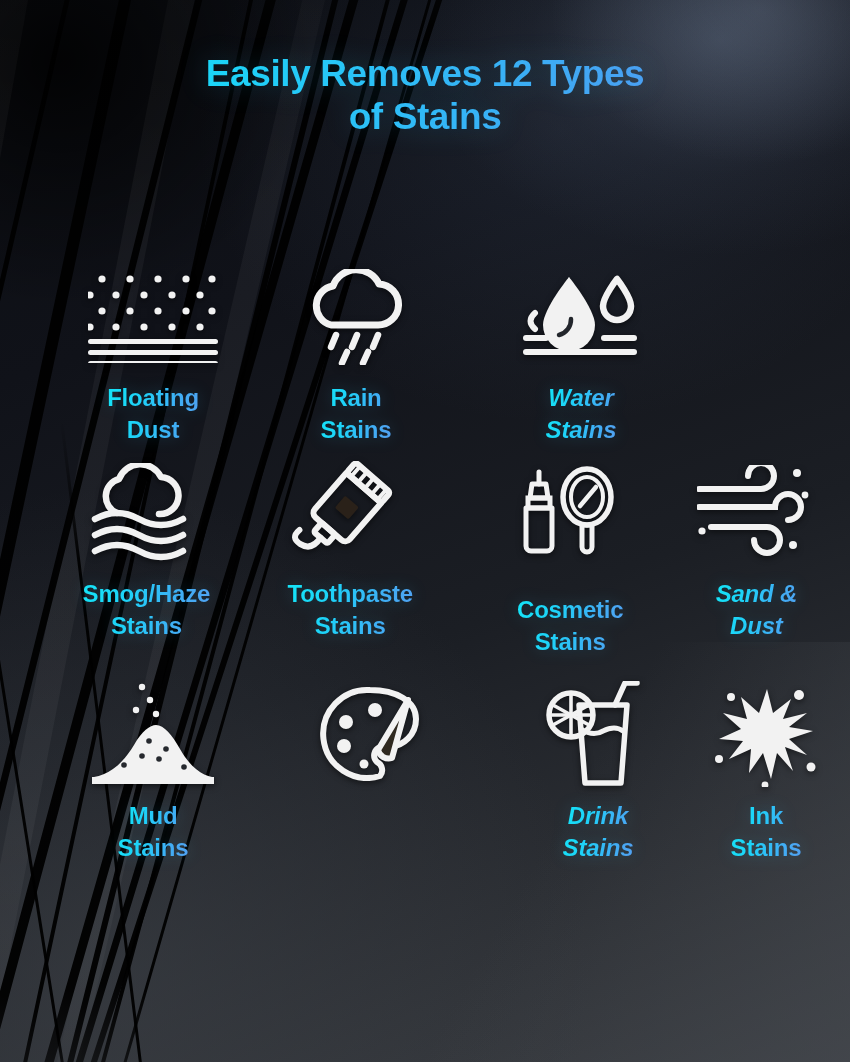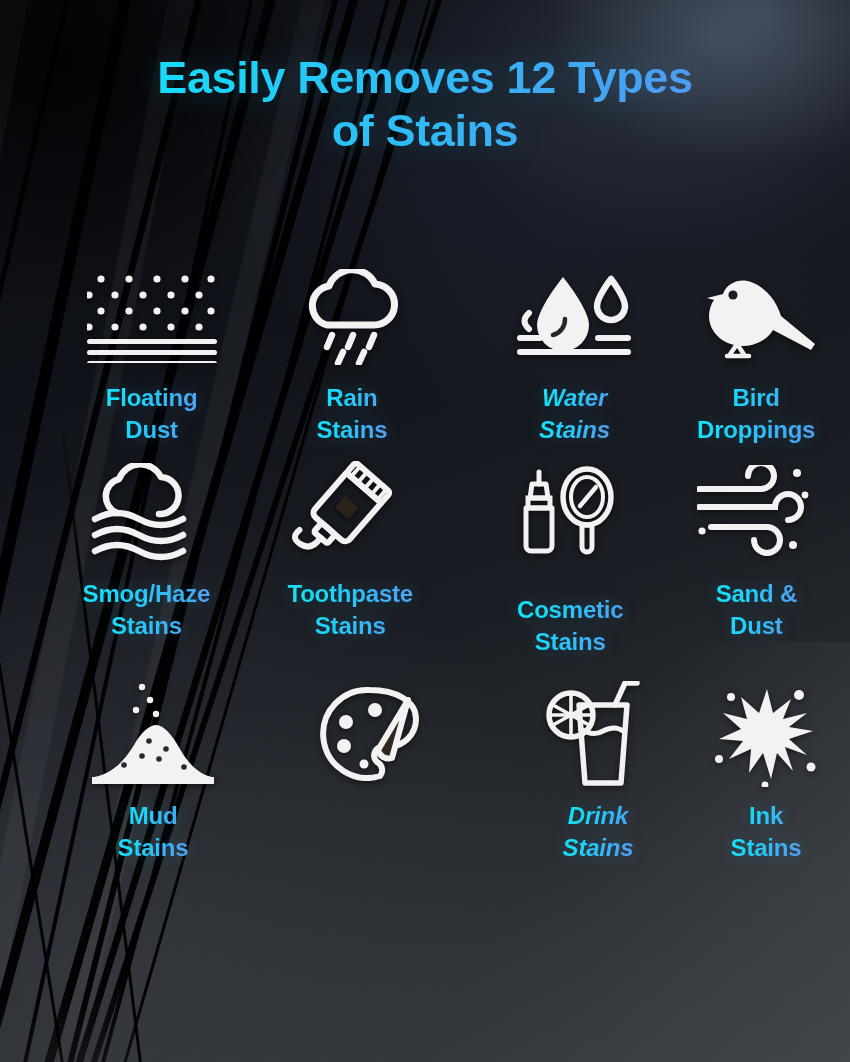--- a/index.html
+++ b/index.html
@@ -40,21 +40,21 @@
     background:linear-gradient(to bottom, rgba(0,0,0,0) 0%, rgba(0,0,0,.95) 18%, rgba(0,0,0,.95) 82%, rgba(0,0,0,0) 100%);
     border-radius:60px;
   }
   .streak.soft{
     background:linear-gradient(to bottom, rgba(0,0,0,0) 0%, rgba(255,255,255,.045) 30%, rgba(255,255,255,.045) 70%, rgba(0,0,0,0) 100%);
   }
 
   
   .title{
     position:absolute;left:0;top:52px;width:850px;text-align:center;
-    font-size:45px;font-weight:bold;line-height:1.17;letter-spacing:-.4px;
+    font-size:37px;font-weight:bold;line-height:1.17;letter-spacing:-.4px;
     background:linear-gradient(100deg,#16e6f7 0%,#19d8f8 22%,#35b4f6 55%,#4e9bf1 80%,#5a9bef 100%);
     -webkit-background-clip:text;background-clip:text;color:transparent;
     -webkit-text-fill-color:transparent;
     filter:drop-shadow(0 0 14px rgba(30,190,245,.22));
     white-space:pre-line;
   }
 
   
   .grid{position:absolute;left:0;top:262px;width:850px;}
   .row{display:flex;width:850px;}
@@ -175,32 +175,20 @@
             <path d="M14 44 q-9 8 0 16" fill="none" stroke="#f2f2f2" stroke-width="6" stroke-linecap="round"></path>
             <rect x="2" y="66" width="26" height="6" rx="3" fill="#f2f2f2"></rect>
             <rect x="80" y="66" width="36" height="6" rx="3" fill="#f2f2f2"></rect>
             <rect x="2" y="80" width="114" height="6" rx="3" fill="#f2f2f2"></rect>
           </svg>
         </div>
         <div class="cap">Water
 Stains</div>
       </div>
 
-      <div class="cell" style="width:190px;margin-left:-6px;">
-        <div class="icon-wrap">
-          <svg width="126" height="86" viewBox="0 0 126 86">
-            <path d="M14 24 L30 20 C34 8 48 4 58 8 C74 14 84 28 88 42 L122 70 L118 76 L80 56
-                     C74 66 62 72 50 72 C30 72 16 58 16 42 C16 36 18 30 21 26 Z" fill="#f2f2f2"></path>
-            <circle cx="40" cy="21" r="4.6" fill="#1b1e24"></circle>
-            <path d="M44 70 L36 82 M44 70 L52 82 M34 82 L56 82" stroke="#f2f2f2" stroke-width="4.5" stroke-linecap="round" fill="none"></path>
-          </svg>
-        </div>
-        <div class="cap">Bird
-Droppings</div>
-      </div>
     </div>
 
     <div class="row r2">
 
       <div class="cell" style="width:220px;margin-left:38px;">
         <div class="icon-wrap">
           <svg width="118" height="100" viewBox="0 0 118 100">
             <path d="M30 50 a18 18 0 0 1 2 -34 a23 23 0 0 1 42 -2 a17 17 0 0 1 -2 37" fill="none" stroke="#f2f2f2" stroke-width="6.5" stroke-linecap="round" stroke-linejoin="round"></path>
             <path d="M8 56 q22 -12 44 0 t44 0" fill="none" stroke="#f2f2f2" stroke-width="6.5" stroke-linecap="round"></path>
             <path d="M8 72 q22 -12 44 0 t44 0" fill="none" stroke="#f2f2f2" stroke-width="6.5" stroke-linecap="round"></path>
@@ -238,21 +226,21 @@
             <ellipse cx="68" cy="33" rx="24" ry="28" fill="none" stroke="#f2f2f2" stroke-width="5.5"></ellipse>
             <ellipse cx="68" cy="33" rx="16" ry="20" fill="none" stroke="#f2f2f2" stroke-width="4"></ellipse>
             <line x1="61" y1="42" x2="77" y2="23" stroke="#f2f2f2" stroke-width="4.5" stroke-linecap="round"></line>
             <path d="M63 61 h10 v22 a5 5 0 0 1 -5 5 a5 5 0 0 1 -5 -5 Z" fill="none" stroke="#f2f2f2" stroke-width="5" stroke-linejoin="round"></path>
           </svg>
         </div>
         <div class="cap">Cosmetic
 Stains</div>
       </div>
 
-      <div class="cell" style="width:190px;margin-left:-6px;">
+      <div class="cell" style="width:190px;margin-left:-6px;font-style:italic;">
         <div class="icon-wrap">
           <svg width="118" height="96" viewBox="0 0 118 96">
             <path d="M2 24 h62 a13 13 0 1 0 -13 -13" fill="none" stroke="#f2f2f2" stroke-width="6" stroke-linecap="round"></path>
             <path d="M2 42 h76 a13 13 0 1 1 13 13" fill="none" stroke="#f2f2f2" stroke-width="6" stroke-linecap="round"></path>
             <path d="M14 62 h56 a13 13 0 1 1 -13 13" fill="none" stroke="#f2f2f2" stroke-width="6" stroke-linecap="round"></path>
             <circle cx="100" cy="8" r="4" fill="#f2f2f2"></circle>
             <circle cx="108" cy="30" r="3.4" fill="#f2f2f2"></circle>
             <circle cx="5" cy="66" r="3.6" fill="#f2f2f2"></circle>
             <circle cx="96" cy="80" r="4" fill="#f2f2f2"></circle>
           </svg>

